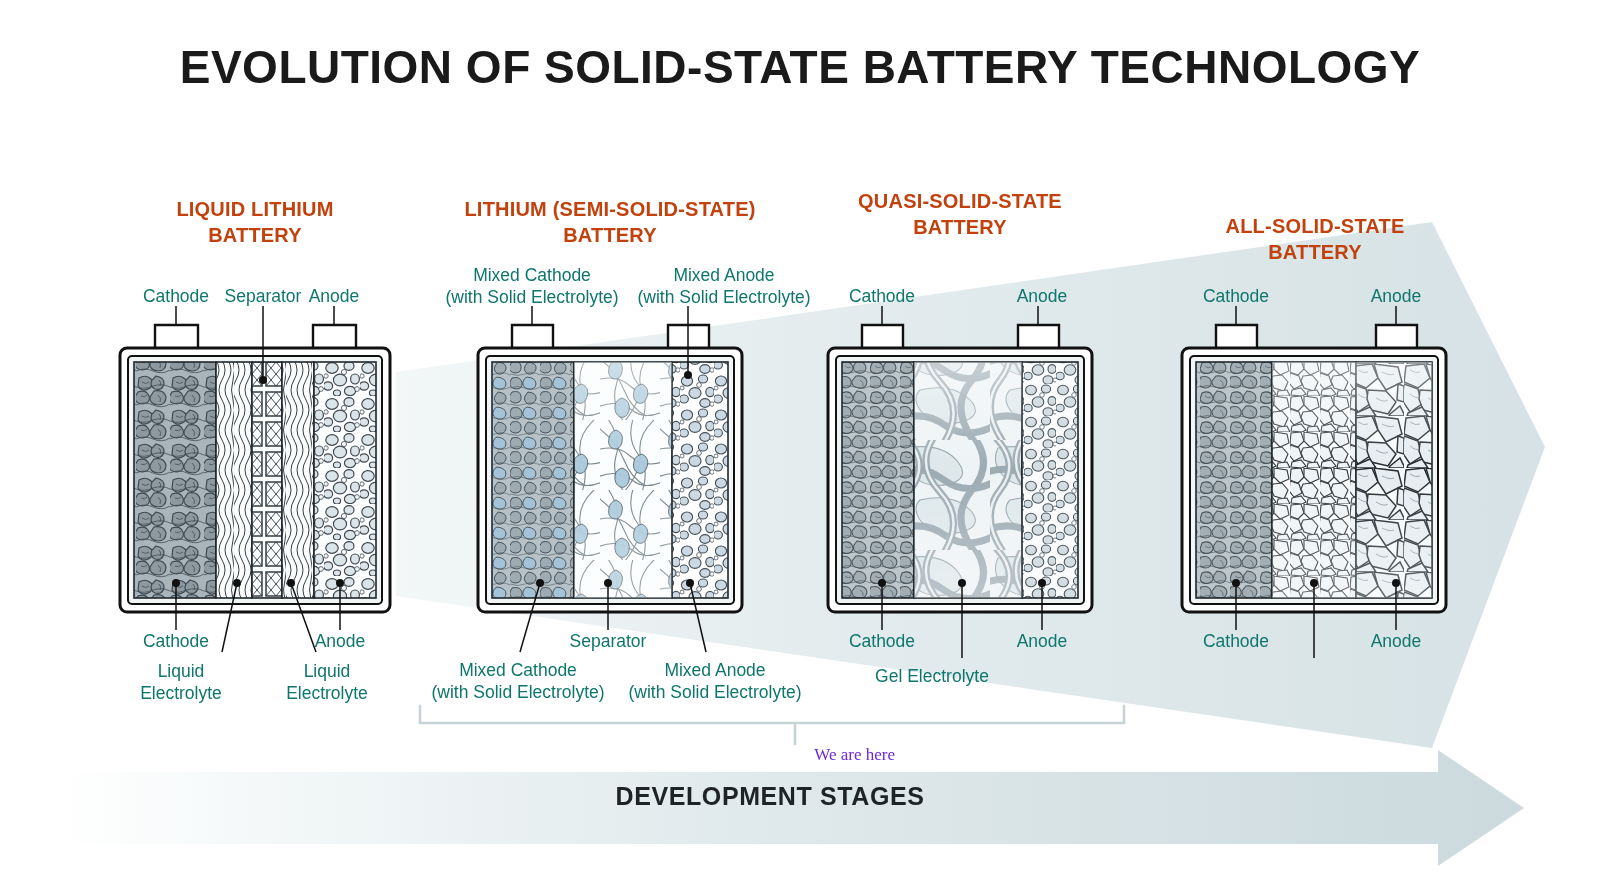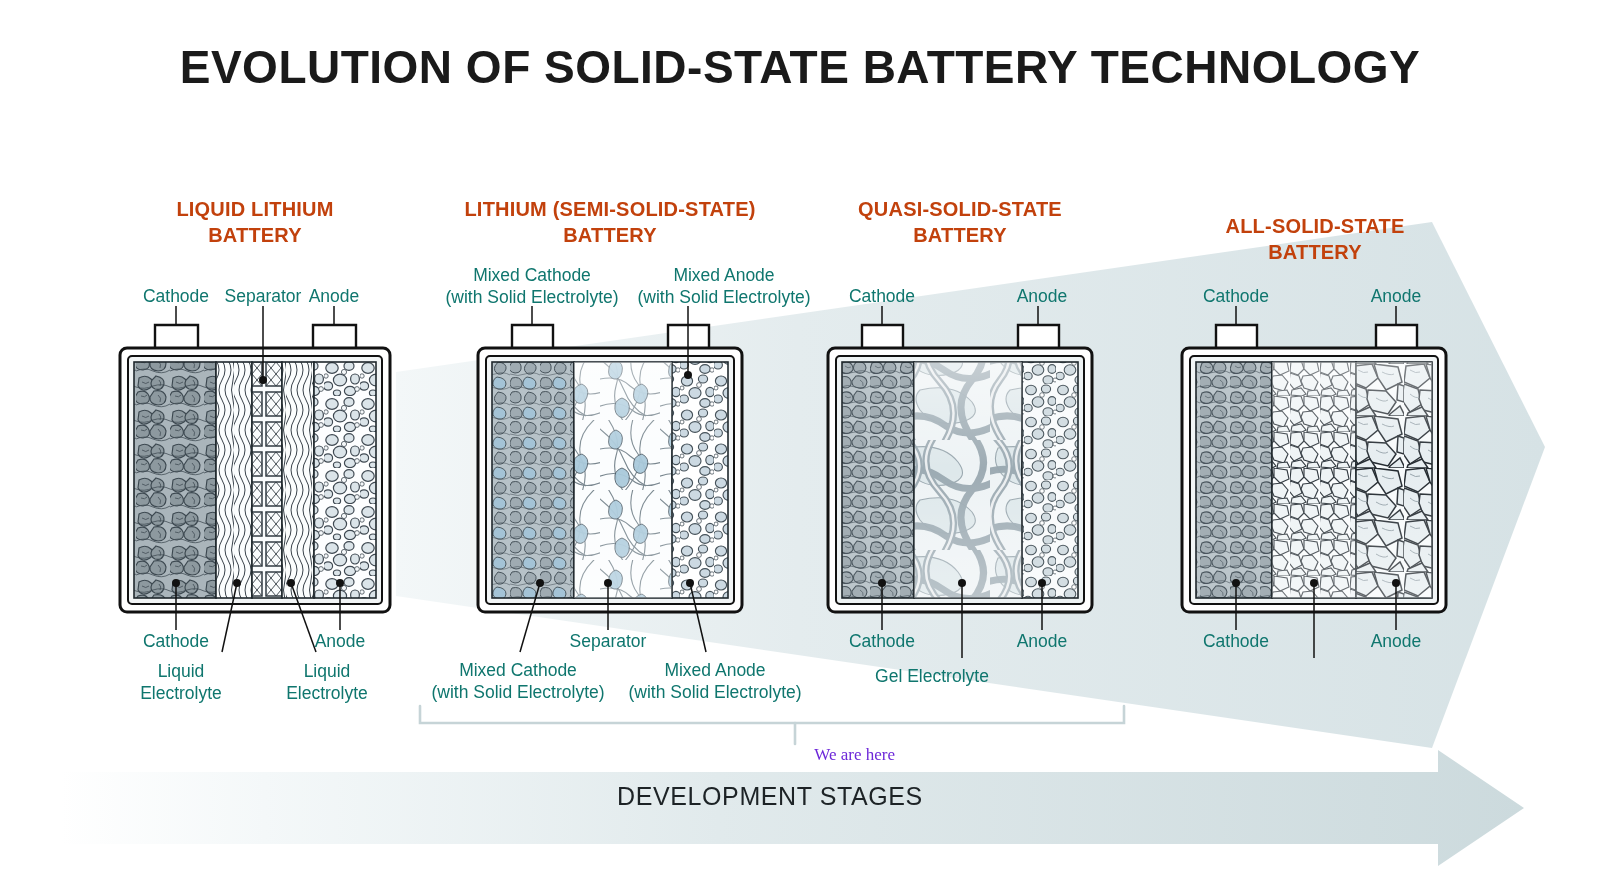--- a/index.html
+++ b/index.html
@@ -22,21 +22,21 @@
   .lbl{
     position:absolute;text-align:center;font-size:17.5px;color:#0f766e;
     line-height:1.25;white-space:nowrap;
   }
   .lbl.two{white-space:normal;}
   .we-here{
     position:absolute;text-align:right;font-size:17px;color:#6d28d9;
     font-family:"Liberation Serif",serif;
   }
   .dev-stages{
-    position:absolute;text-align:center;font-size:25px;font-weight:400;
+    position:absolute;text-align:center;font-size:25px;font-weight:700;
     color:#1d2326;letter-spacing:.6px;
   }
 </style>
 </head>
 <body>
 
 <div id="stage">
 
   <svg class="layer" id="bg" viewBox="0 0 1600 893">
     <defs>
@@ -396,21 +396,21 @@
     <div class="lbl two" style="left:398px;top:660px;width:240px;">
       <span>Mixed Cathode</span><br>
       <span>(with Solid Electrolyte)</span>
     </div>
     <div class="lbl" style="left:528px;top:631px;width:160px;">Separator</div>
     <div class="lbl two" style="left:590px;top:660px;width:250px;">
       <span>Mixed Anode</span><br>
       <span>(with Solid Electrolyte)</span>
     </div>
 
-    <div class="panel-title" style="left:790px;top:196px;width:340px;">
+    <div class="panel-title" style="left:790px;top:188px;width:340px;">
       <span>QUASI-SOLID-STATE</span><br>
       <span>BATTERY</span>
     </div>
     <div class="lbl" style="left:802px;top:286px;width:160px;">Cathode</div>
     <div class="lbl" style="left:962px;top:286px;width:160px;">Anode</div>
 
     <div class="lbl" style="left:802px;top:631px;width:160px;">Cathode</div>
     <div class="lbl" style="left:862px;top:666px;width:140px;">Gel Electrolyte</div>
     <div class="lbl" style="left:962px;top:631px;width:160px;">Anode</div>
 

